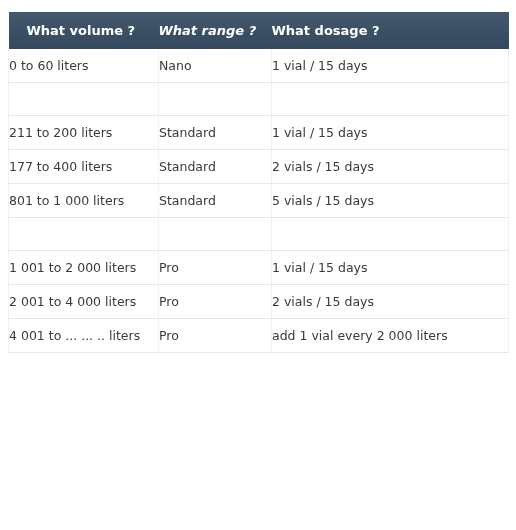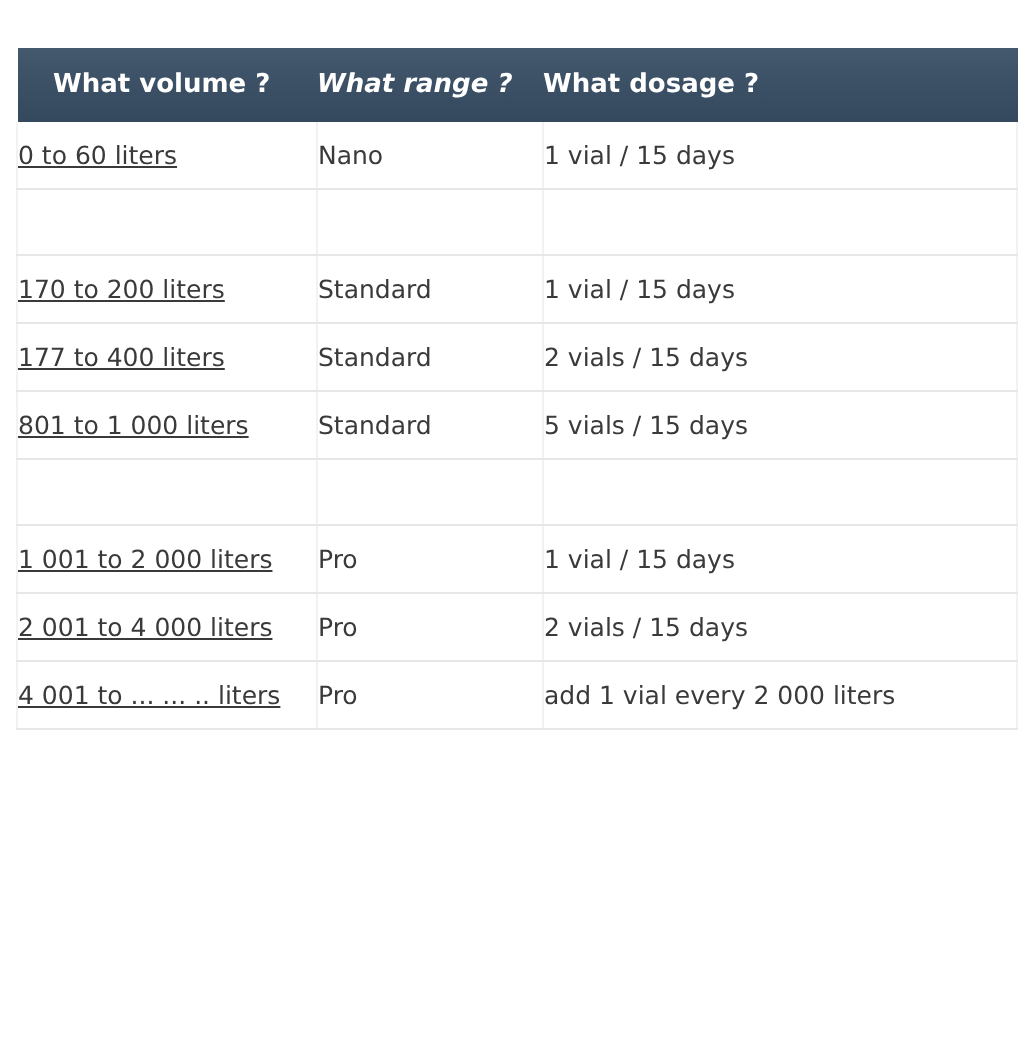--- a/index.html
+++ b/index.html
@@ -10,21 +10,21 @@
     width: 516px;
     height: 530px;
     background: #ffffff;
     font-family: "DejaVu Sans", "Liberation Sans", sans-serif;
     overflow: hidden;
   }
 
   .table-wrap {
     position: absolute;
     left: 8px;
-    top: 24px;
+    top: 12px;
     width: 500px;
   }
 
   table.dosage-table {
     width: 500px;
     border-collapse: collapse;
     table-layout: fixed;
   }
 
   table.dosage-table thead th {
@@ -50,21 +50,20 @@
     border-left: 1px solid #f2f2f2;
     border-right: 1px solid #f2f2f2;
     padding: 8px 6px 8px 0;
     vertical-align: top;
     line-height: 17px;
   }
 
   tbody td.c-volume {
     width: 132px;
     padding-left: 10px;
-    text-decoration: underline;
   }
   tbody td.c-range {
     width: 113px;
     padding-left: 10px;
   }
   tbody td.c-dosage {
     width: 237px;
     padding-left: 10px;
   }
 
@@ -113,21 +112,21 @@
           </td>
           <td class="c-range">
             <span class="cell-text"></span>
           </td>
           <td class="c-dosage">
             <span class="cell-text"></span>
           </td>
         </tr>
         <tr class="">
           <td class="c-volume">
-            <span class="cell-text">170 to 200 liters</span>
+            <span class="cell-text">211 to 200 liters</span>
           </td>
           <td class="c-range">
             <span class="cell-text">Standard</span>
           </td>
           <td class="c-dosage">
             <span class="cell-text">1 vial / 15 days</span>
           </td>
         </tr>
         <tr class="">
           <td class="c-volume">

